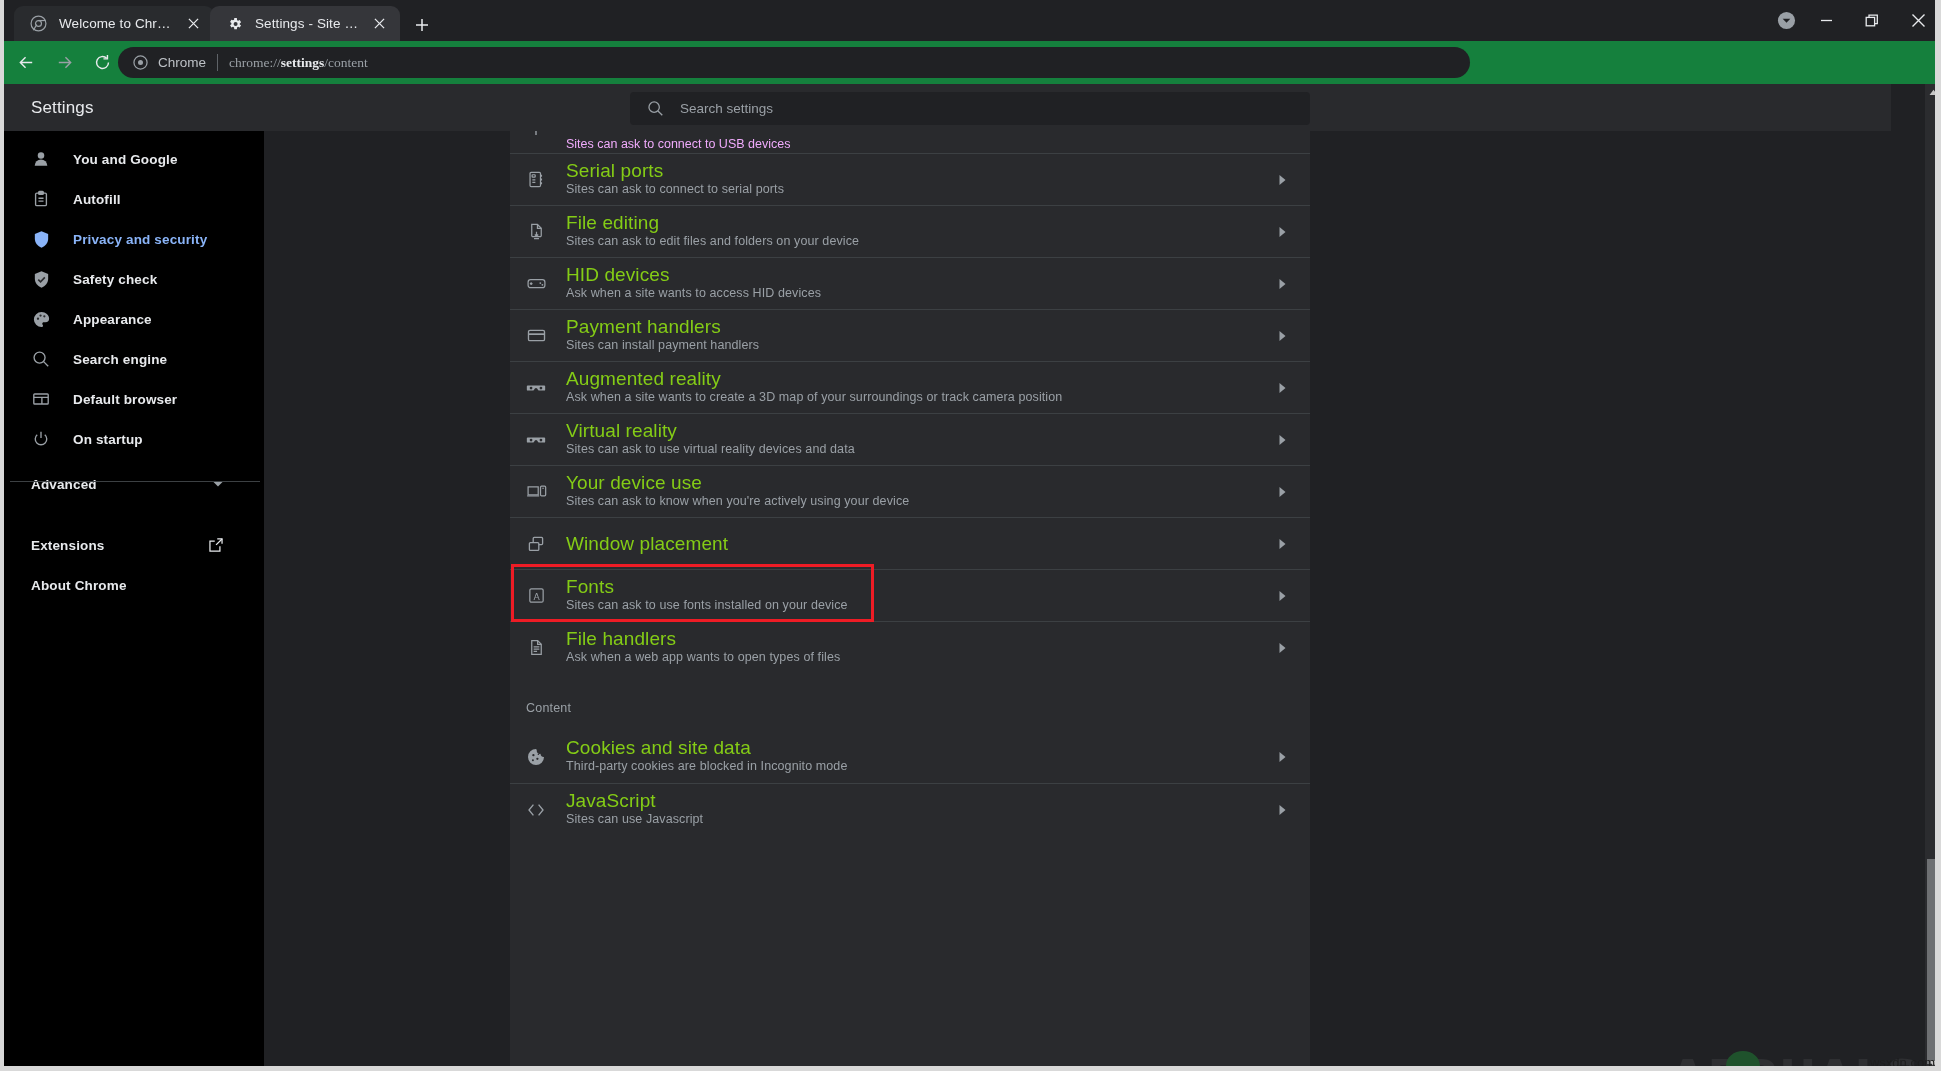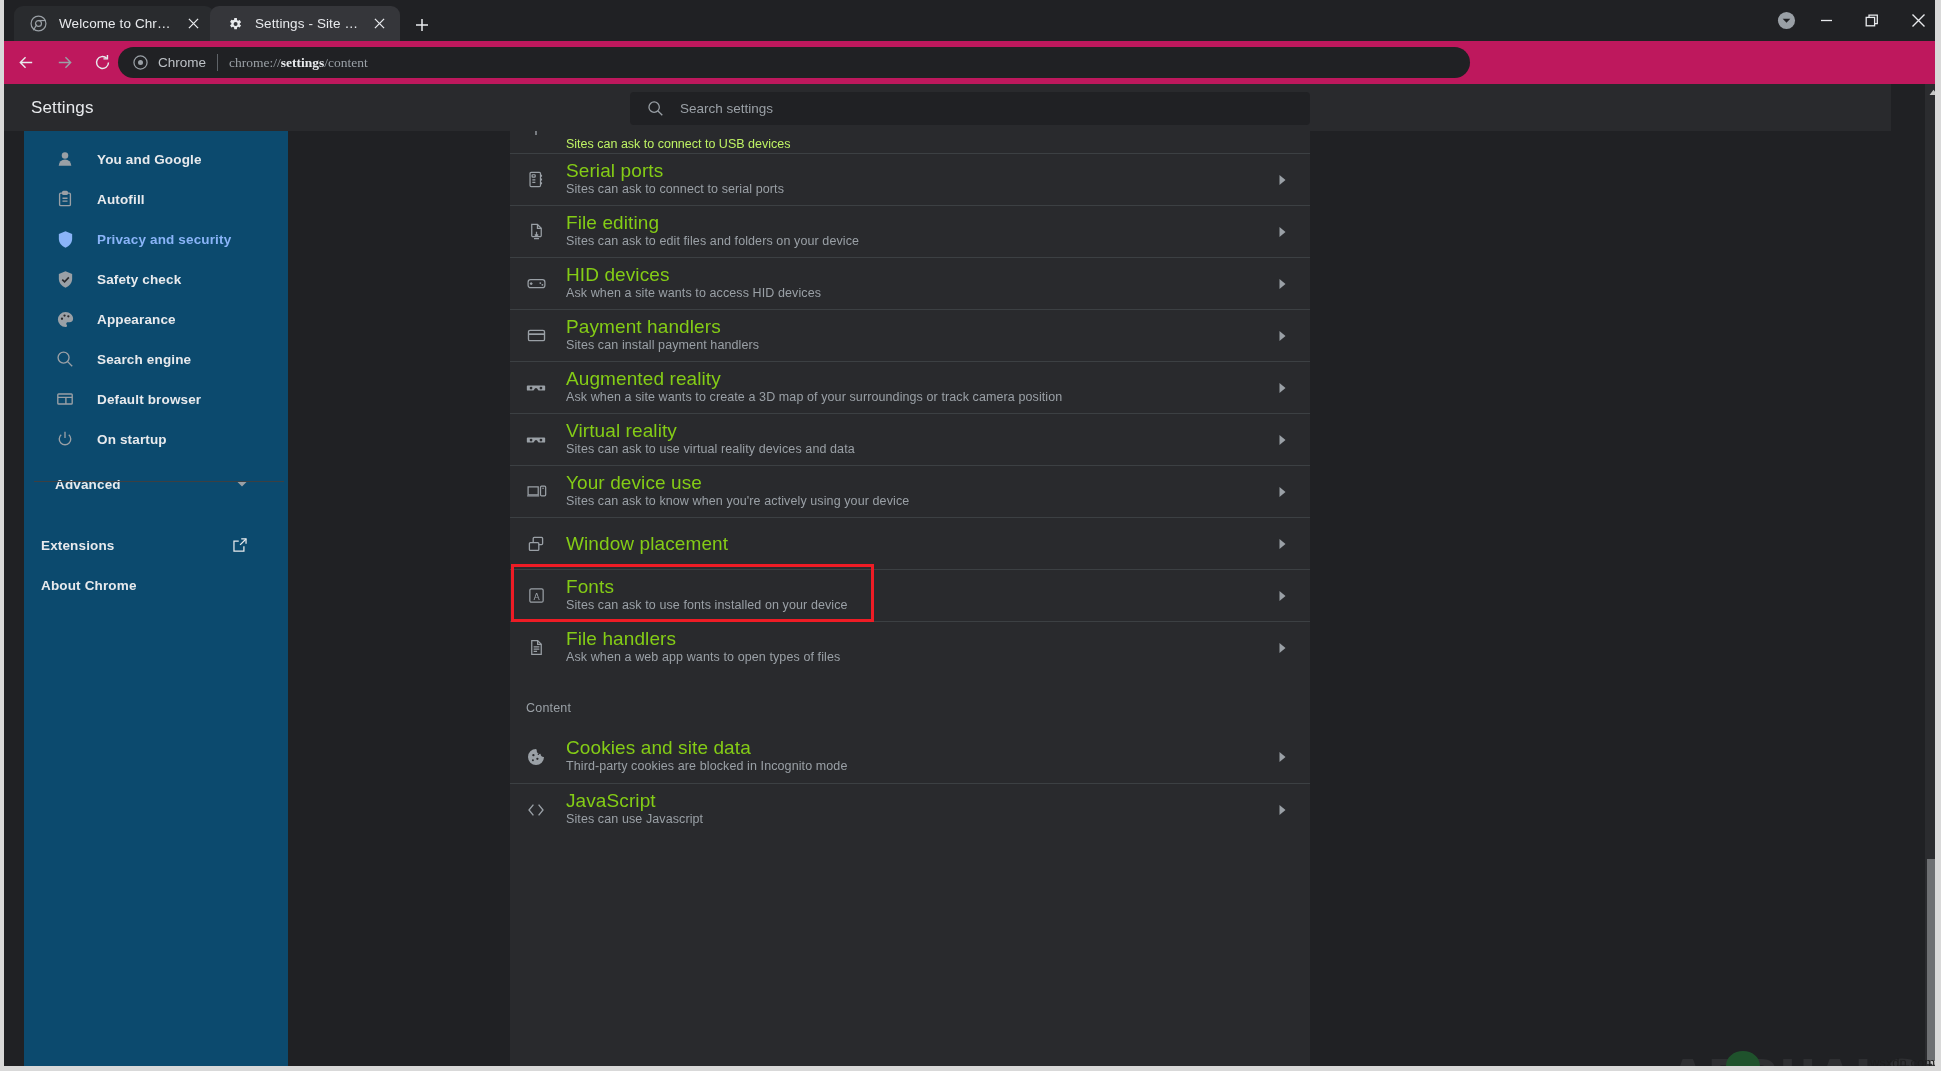--- a/index.html
+++ b/index.html
@@ -23,21 +23,21 @@
                align-items:center; justify-content:center; border-radius:50%; margin-left:6px; }
   #newtab { position:absolute; left:407px; top:10px; width:30px; height:30px;
             display:flex; align-items:center; justify-content:center; border-radius:50%; }
 
   
   #caption { position:absolute; right:0; top:0; height:41px; display:flex; align-items:center; }
   .capbtn { width:46px; height:41px; display:flex; align-items:center; justify-content:center; }
   #dlbadge { width:34px; height:41px; display:flex; align-items:center; justify-content:center; }
 
   
-  #toolbar { position:absolute; left:0; top:41px; width:1941px; height:43px; background:#be185d; }
+  #toolbar { position:absolute; left:0; top:41px; width:1941px; height:43px; background:#15803d; }
   .tbtn { position:absolute; top:6px; width:31px; height:31px; display:flex;
           align-items:center; justify-content:center; border-radius:50%; }
   #omnibox { position:absolute; left:118px; top:6px; width:1352px; height:31px;
              background:#202124; border-radius:16px; display:flex; align-items:center;
              padding-left:14px; }
   #omni-chip { display:flex; align-items:center; flex:0 0 auto; }
   #omni-chip-icon { width:17px; height:17px; margin-right:9px; display:flex;
                     align-items:center; justify-content:center; }
   #omni-chip-text { font-size:13.5px; color:#bdc1c6; }
   #omni-sep { width:1px; height:17px; background:#5f6368; margin:0 11px; }
@@ -61,35 +61,35 @@
   #search-wrap { position:absolute; left:630px; top:8px; width:680px; height:33px;
                  background:#202124; border-radius:4px; display:flex; align-items:center; }
   #search-icon { width:20px; height:20px; margin-left:15px; margin-right:15px;
                  display:flex; align-items:center; justify-content:center; }
   #search-input { background:transparent; border:0; outline:0; flex:1;
                   font-family:"Liberation Sans", sans-serif; font-size:13.5px;
                   color:#e8eaed; padding:0; }
   #search-input::placeholder { color:#9aa0a6; }
 
   
-  #sidebar { position:absolute; left:0; top:47px; width:264px; height:940px; background:#0c4a6e;margin-left:24px; }
+  #sidebar { position:absolute; left:0; top:47px; width:264px; height:940px; background:#000000; }
   .nav-item { position:relative; height:40px; display:flex; align-items:center;
               padding-left:31px; margin-bottom:0; }
   .nav-ico { width:20px; height:20px; flex:0 0 20px; margin-right:22px;
              display:flex; align-items:center; justify-content:center; }
   .nav-label { font-size:13.5px; color:#e8eaed; font-weight:700; letter-spacing:.15px; }
   .nav-item.selected .nav-label { color:#8ab4f8; }
   #nav-advanced { position:relative; height:40px; display:flex; align-items:center;
                   padding-left:31px; }
   #nav-advanced .nav-label { flex:1; }
   #adv-caret { margin-right:40px; display:flex; align-items:center; }
   #nav-divider { position:absolute; left:10px; top:350px; width:250px; height:1px;
                  background:#3c4043; }
   .nav-sub { position:relative; height:40px; display:flex; align-items:center;
-             padding-left:17px; }
+             padding-left:31px; }
   .nav-sub .nav-label { flex:1; }
   #ext-link { margin-right:40px; display:flex; align-items:center; }
 
   
   #main { position:absolute; left:510px; top:47px; width:800px; height:940px;
           background:#292a2d; overflow:hidden; }
   .row { position:relative; display:flex; align-items:center; height:52px;
          border-top:1px solid #3c4043; padding-left:12px; padding-right:18px; }
   .row:first-child { border-top:0; }
   .row-ico { width:28px; height:28px; flex:0 0 28px; margin-right:16px;
@@ -97,21 +97,21 @@
   .row-text { flex:1; min-width:0; }
   .row-title { font-size:19px; color:#84cc16; line-height:17px; letter-spacing:.1px; }
   .row-sub { font-size:12.5px; color:#9aa0a6; line-height:17px; margin-top:2px; letter-spacing:.1px; }
   .row-arrow { width:20px; flex:0 0 20px; display:flex; align-items:center; justify-content:center; }
   .section-label { font-size:12.5px; color:#9aa0a6; padding:28px 0 16px 16px; letter-spacing:.2px; }
 
   
   #partial-row { position:relative; height:22px; overflow:hidden; padding-left:12px;
                  display:flex; align-items:flex-end; }
   #partial-row .pr-ico { width:28px; height:28px; flex:0 0 28px; margin-right:16px; position:relative; }
-  #partial-row .pr-sub { font-size:12.5px; color:#bef264; line-height:17px;text-align:right; }
+  #partial-row .pr-sub { font-size:12.5px; color:#f0abfc; line-height:17px;text-align:right; }
 
   
   #highlight { position:absolute; left:1px; top:433px; width:363px; height:58px;
                border:3px solid #ee1c25; pointer-events:none; z-index:5; }
 
   
   #scrollbar { position:absolute; right:0; top:0; width:16px; height:987px; background:#2b2c2f; }
   #sb-up, #sb-down { position:absolute; left:0; width:16px; height:16px;
                      display:flex; align-items:center; justify-content:center; }
   #sb-up { top:0; } #sb-down { bottom:0; }

